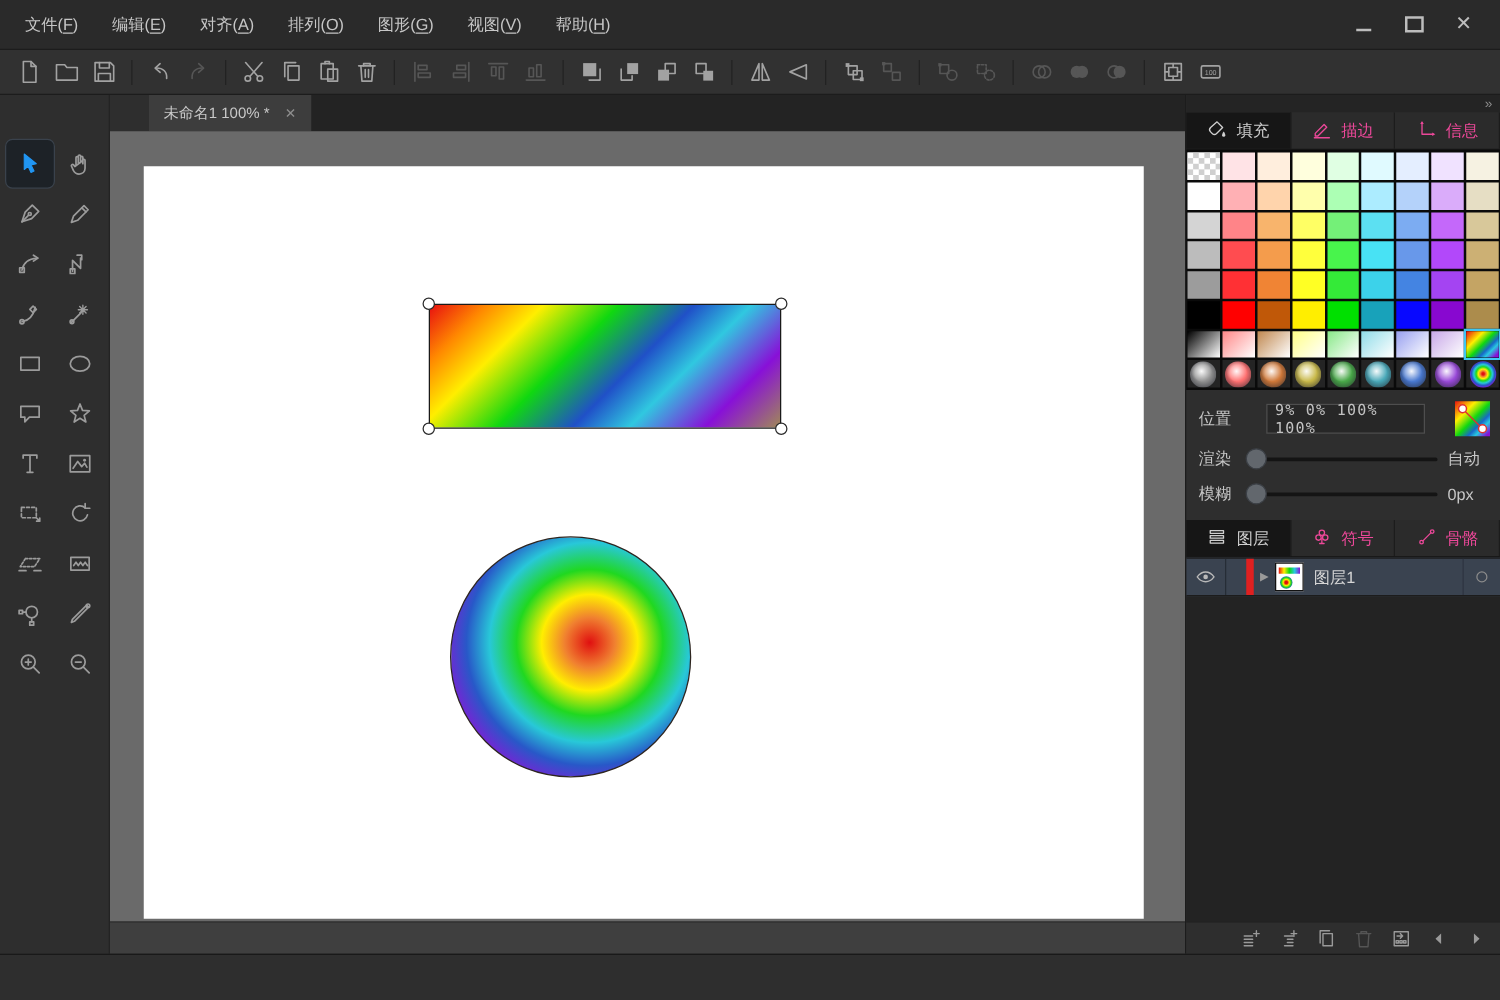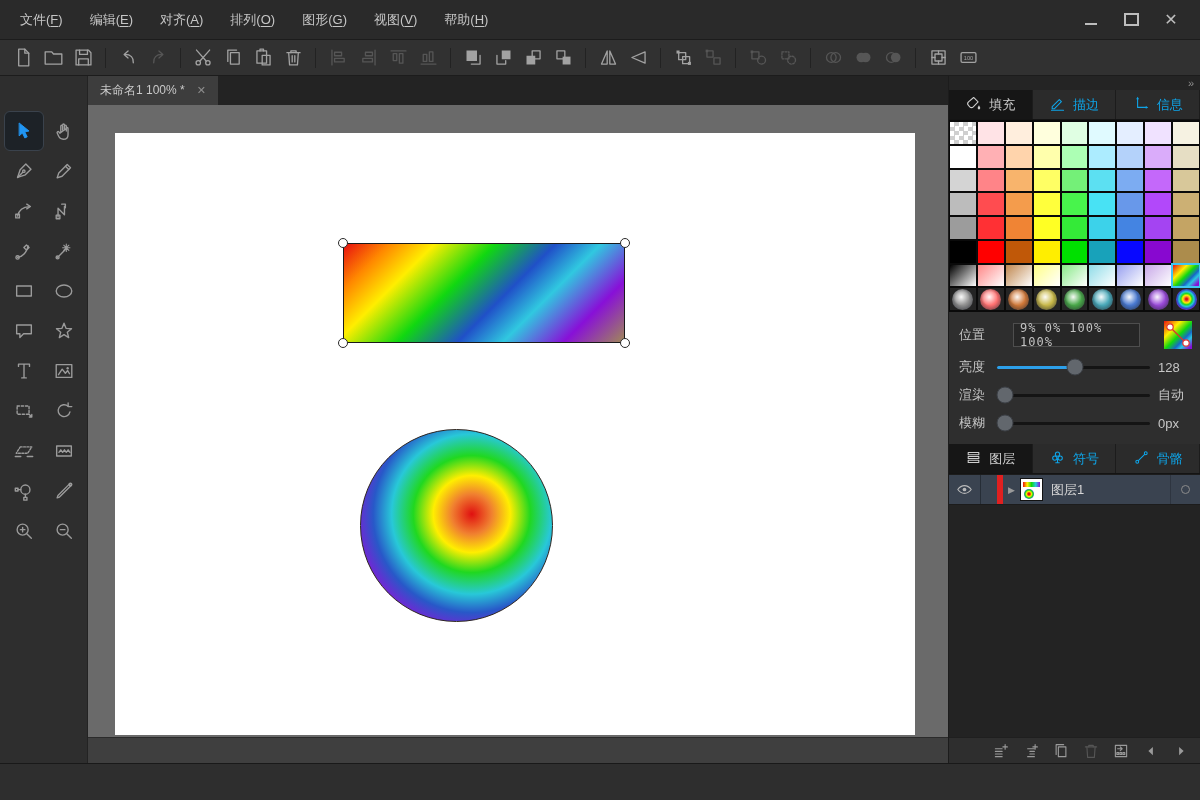--- a/index.html
+++ b/index.html
@@ -32,38 +32,38 @@
   
   .leftcol{width:88px;flex:none;display:flex;flex-direction:column;background:#2e2e2e;border-right:1px solid #232323;box-sizing:border-box;}
   .tab-spacer{height:29px;flex:none;}
   .toolbox{flex:1;display:grid;grid-template-columns:40px 40px;justify-content:center;align-content:start;padding-top:6px;}
   .tool{width:40px;height:40px;display:flex;align-items:center;justify-content:center;color:#9b9b9b;box-sizing:border-box;}
   .tool svg{width:22px;height:22px;}
   .tool.active{background:#1d2227;border:1px solid #3a424c;border-radius:6px;}
 
   
   .centercol{width:860px;flex:none;display:flex;flex-direction:column;min-height:0;}
-  .tabbar{height:29px;flex:none;background:#232323;display:flex;align-items:stretch;}
+  .tabbar{height:29px;flex:none;background:#232323;display:flex;align-items:stretch;margin-left:31px;}
   #tabs{display:flex;}
   .tab{display:flex;align-items:center;gap:12px;padding:0 12px;font-size:12px;color:#9a9a9a;background:#2a2a2a;}
   .tab.active{background:#3d3d3d;color:#c9c9c9;}
   .tab-close{font-size:11px;color:#8d8d8d;}
   .workspace{flex:1;position:relative;background:#6a6a6a;overflow:hidden;}
   .page{position:absolute;left:27px;top:28px;width:800px;height:602px;background:#fff;}
   .shape-rect{position:absolute;left:255px;top:138px;width:282px;height:100px;border:1px solid #1a1a1a;box-sizing:border-box;}
   .handle{position:absolute;width:10px;height:10px;border-radius:50%;background:#fff;border:1.5px solid #2a2a2a;box-sizing:border-box;}
   .shape-circle{position:absolute;left:272px;top:324px;width:193px;height:193px;border-radius:50%;border:1px solid #2e2620;box-sizing:border-box;}
   .hscroll{height:26px;flex:none;background:#3f3f3f;border-top:1px solid #2b2b2b;box-sizing:border-box;}
 
   
   .rightcol{width:252px;flex:none;background:#2e2e2e;display:flex;flex-direction:column;border-left:1px solid #1c1c1c;box-sizing:border-box;min-height:0;}
   .panel-header{height:14px;flex:none;background:#242424;display:flex;justify-content:flex-end;align-items:center;}
   .overflow{color:#8d8d8d;font-size:11px;padding:0 6px;line-height:1;}
   .ptabs{height:30px;flex:none;display:flex;background:#2b2b2b;border-bottom:1px solid #141414;box-sizing:border-box;}
-  .ptab{flex:1;display:flex;align-items:center;justify-content:center;gap:7px;font-size:13px;color:#0ea5e9;
+  .ptab{flex:1;display:flex;align-items:center;justify-content:center;gap:7px;font-size:13px;color:#ec4899;
         border-right:1px solid #1c1c1c;box-sizing:border-box;}
   .ptab svg{width:17px;height:17px;}
   .ptab.active{background:#161616;color:#cfcfcf;}
   .layer-tabs{margin-top:10px;}
 
   .swatches{display:grid;grid-template-columns:repeat(9,1fr);grid-template-rows:repeat(8,1fr);gap:2px;
             background:#0a0a0a;padding:2px 1px;height:192px;box-sizing:border-box;flex:none;}
   .cell{min-height:0;}
   .checker{background-color:#fff;background-image:conic-gradient(#cfcfcf 25%,#fff 0 50%,#cfcfcf 0 75%,#fff 0);background-size:9px 9px;}
   .rainbow-mini{background:linear-gradient(135deg,#e81010 0%,#ffee00 30%,#10d810 50%,#1868c8 66%,#28c8e0 76%,#8810d8 92%);}
@@ -635,28 +635,20 @@
             <line x1="6" y1="6" x2="22" y2="22" stroke="#e03030" stroke-width="1.2"></line>
             <circle cx="6" cy="6" r="3.2" fill="#ffffff" stroke="#e03030" stroke-width="1.2"></circle>
             <circle cx="22" cy="22" r="3.2" fill="#ffffff" stroke="#e03030" stroke-width="1.2"></circle>
           </svg>
         </div>
       </div>
 
 
       <div id="sliders">
           <div class="slider-row">
-            <span class="plabel">亮度</span>
-            <div class="strack">
-              <div class="sfill" style="width: 51%;"></div>
-              <div class="shandle" style="left: max(51%, 8px);"></div>
-            </div>
-            <span class="svalue">128</span>
-          </div>
-          <div class="slider-row">
             <span class="plabel">渲染</span>
             <div class="strack">
               <div class="shandle" style="left: max(0%, 8px);"></div>
             </div>
             <span class="svalue">自动</span>
           </div>
           <div class="slider-row">
             <span class="plabel">模糊</span>
             <div class="strack">
               <div class="shandle" style="left: max(0%, 8px);"></div>

